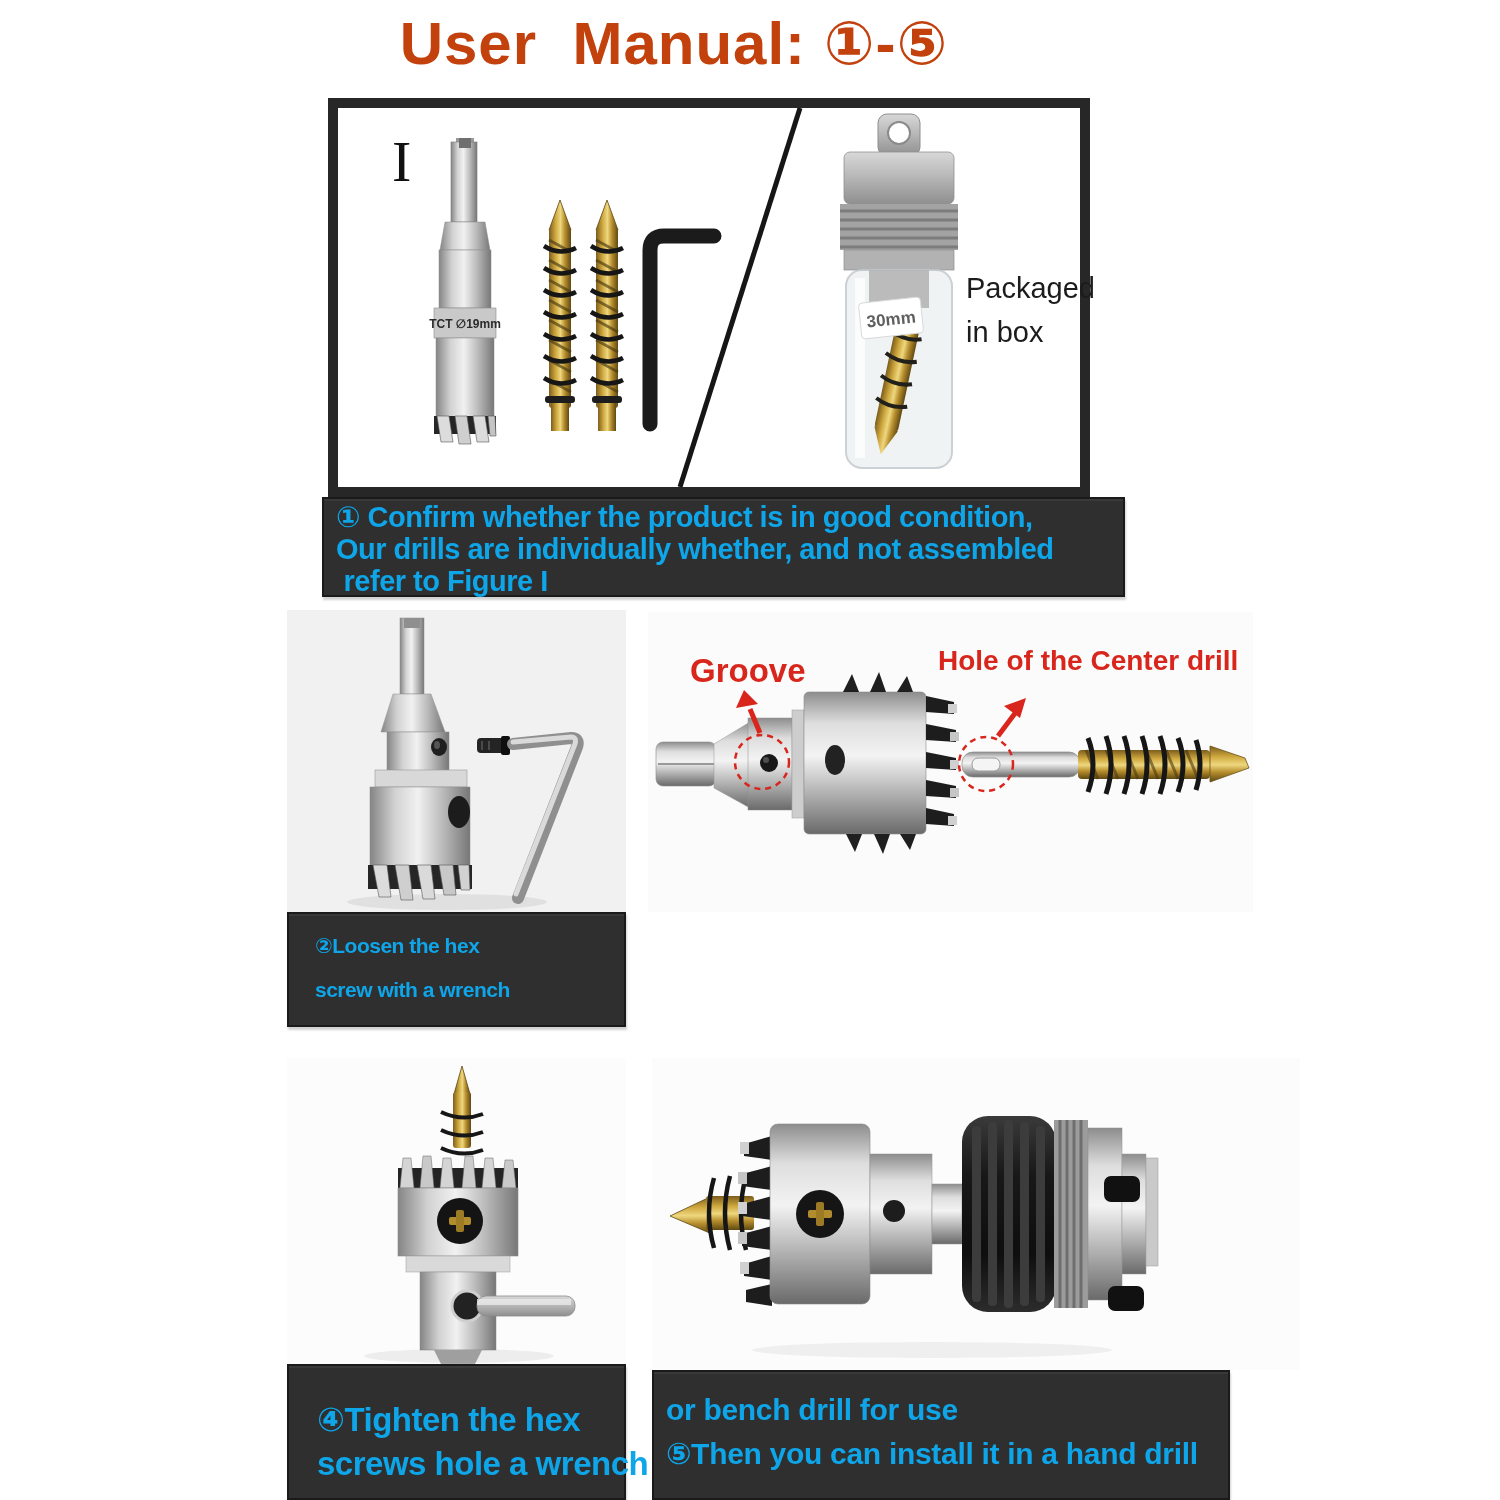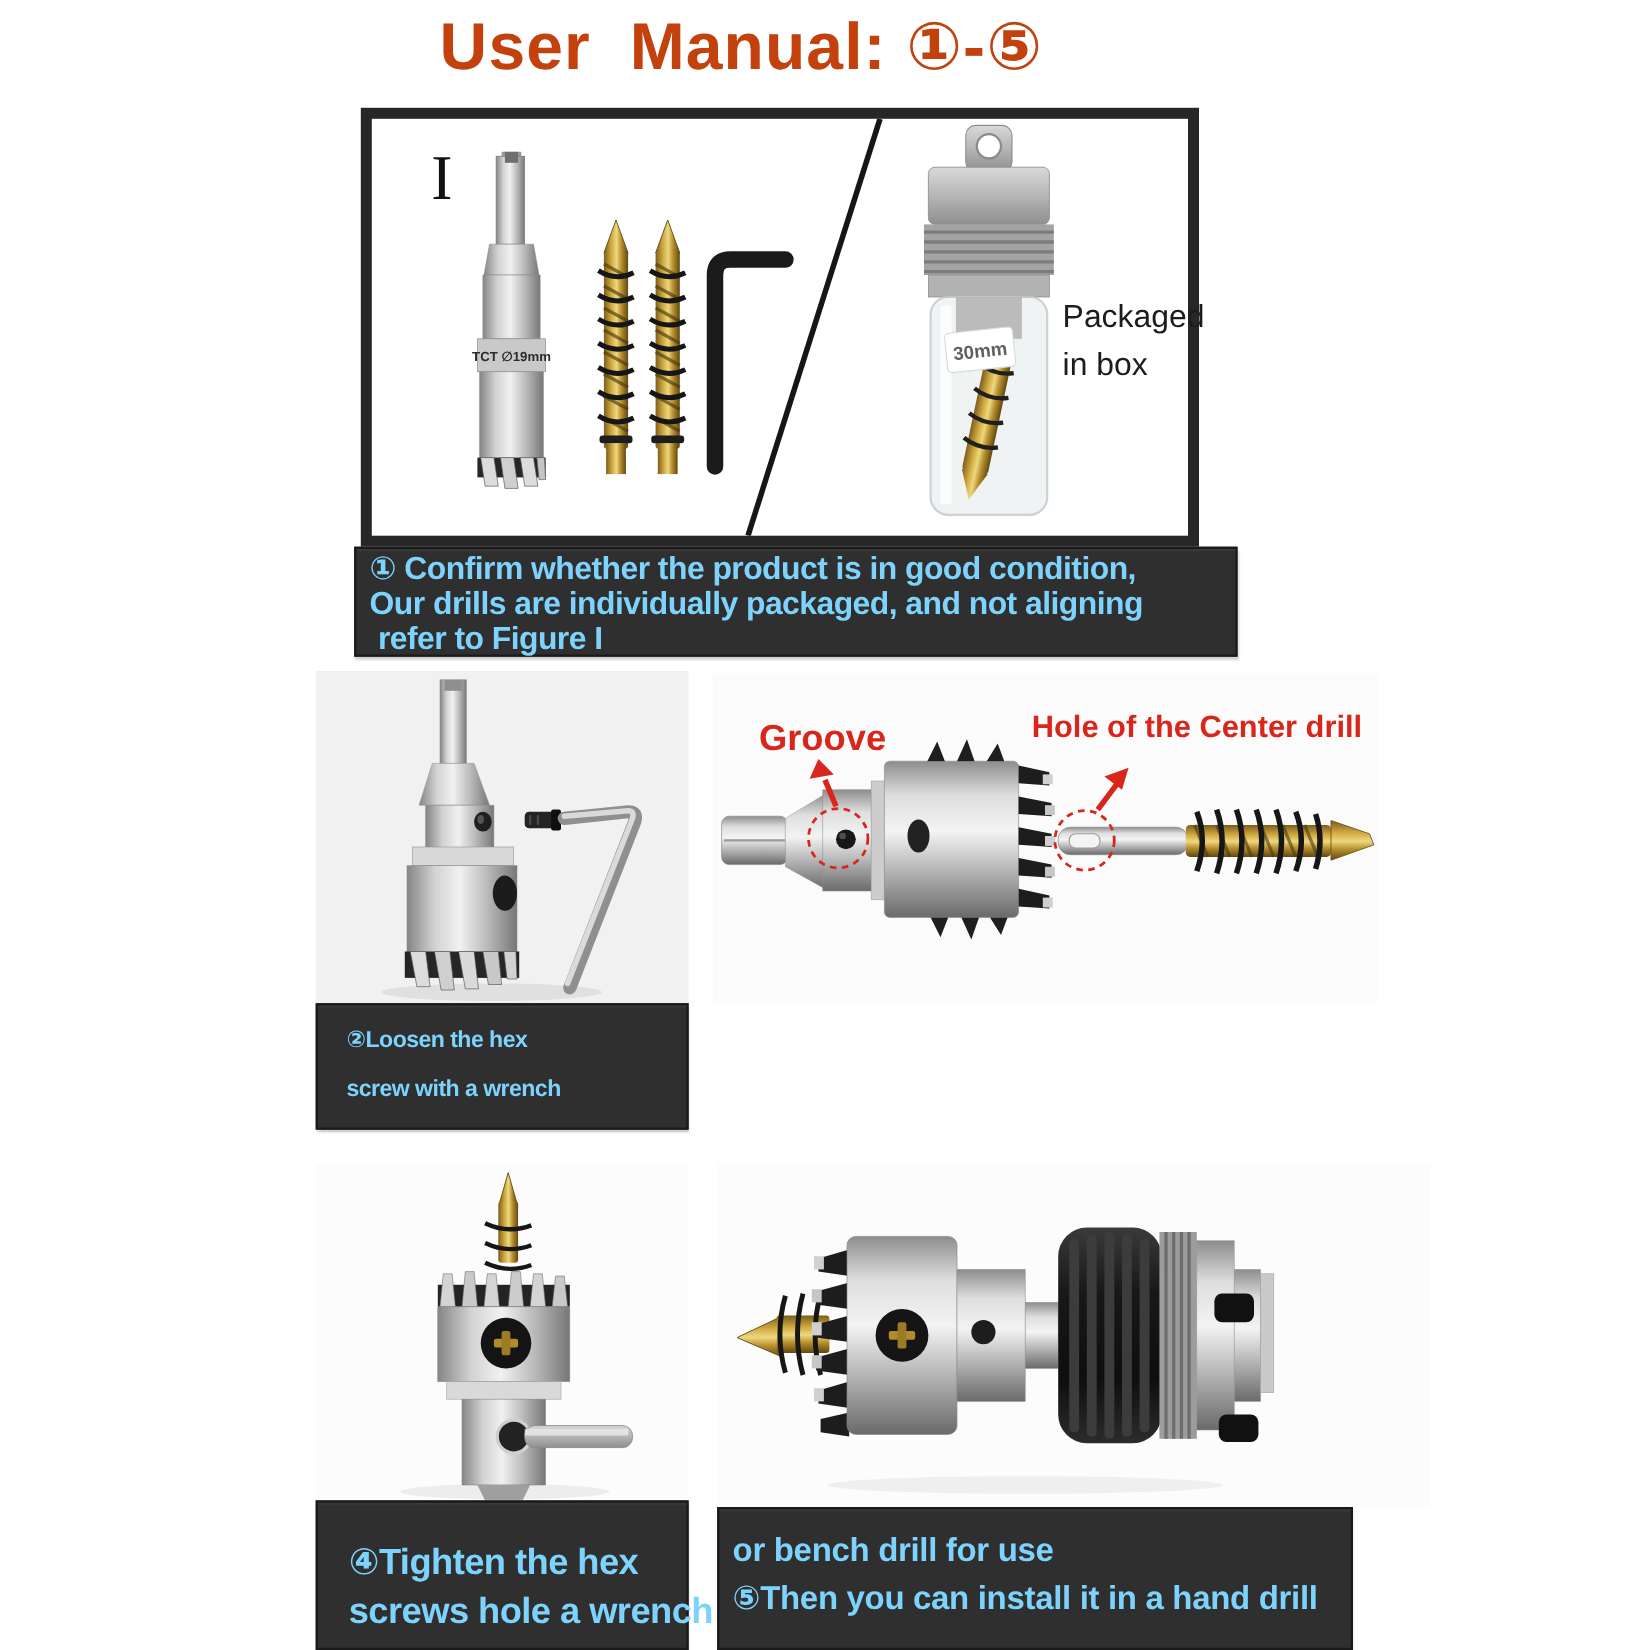--- a/index.html
+++ b/index.html
@@ -3,21 +3,21 @@
 <meta charset="utf-8">
 <style>
   html,body{margin:0;padding:0;background:#ffffff;}
   #page{position:relative;width:1500px;height:1500px;background:#ffffff;overflow:hidden;
         font-family:"Liberation Sans","DejaVu Sans",sans-serif;}
   .abs{position:absolute;}
   #title{left:0;top:8px;width:1348px;text-align:center;font-size:60px;font-weight:700;
          color:#c2410c;white-space:pre;letter-spacing:1px;}
   #frame{left:328px;top:98px;width:762px;height:399px;border:10px solid #272727;
          background:#ffffff;box-sizing:border-box;}
-  .caption{background:#2f2f2f;color:#7dd3fc;font-weight:700;box-sizing:border-box;
+  .caption{background:#2f2f2f;color:#0ea5e9;font-weight:700;box-sizing:border-box;
            border:2px solid #1a1a1a;box-shadow:inset 0 2px 0 rgba(255,255,255,0.05),1px 3px 2px rgba(0,0,0,0.18);}
   .caption .cap{white-space:pre;display:block;}
   #cap1{left:322px;top:497px;width:803px;height:100px;padding:2px 12px;font-size:29px;line-height:32px;letter-spacing:-0.5px;}
   #cap2{left:287px;top:912px;width:339px;height:115px;padding:10px 0 0 26px;font-size:21px;line-height:44px;letter-spacing:-0.5px;}
   #cap3{left:648px;top:912px;width:582px;height:113px;padding:6px 0 0 12px;font-size:28px;line-height:36px;letter-spacing:-0.3px;}
   #cap4{left:287px;top:1364px;width:339px;height:136px;padding:32px 0 0 28px;font-size:33px;line-height:44px;letter-spacing:-0.5px;}
   #cap5{left:652px;top:1370px;width:578px;height:130px;padding:16px 0 0 12px;font-size:30px;line-height:44px;letter-spacing:-0.3px;}
   #midL{left:287px;top:610px;width:339px;height:302px;background:#f1f1f1;}
   #midR{left:648px;top:612px;width:605px;height:300px;background:#fbfbfb;text-align:right;}
   #botL{left:287px;top:1058px;width:339px;height:306px;background:#fcfcfc;}
@@ -188,21 +188,21 @@
     </svg>
 
     <div class="abs" id="pkgtext">
       <div>Packaged</div>
       <div>in box</div>
     </div>
   </div>
 
   <div class="abs caption" id="cap1">
     <span class="cap">① Confirm whether the product is in good condition,</span>
-    <span class="cap">Our drills are individually packaged, and not aligning</span>
+    <span class="cap">Our drills are individually whether, and not assembled</span>
     <span class="cap"> refer to Figure I</span>
   </div>
 
   <div class="abs" id="midL">
     <svg width="339" height="302" viewBox="0 0 339 302">
       <ellipse cx="160" cy="292" rx="100" ry="8" fill="#000000" opacity="0.07"></ellipse>
       <g>
         <rect x="113" y="8" width="24" height="76" fill="url(#gMetH)" stroke="#8a8a8a" stroke-width="0.5"></rect>
         <rect x="117" y="8" width="16" height="10" fill="#8f8f8f"></rect>
         <polygon points="106,84 144,84 158,122 94,122" fill="url(#gMetH)" stroke="#8f8f8f" stroke-width="0.5"></polygon>

